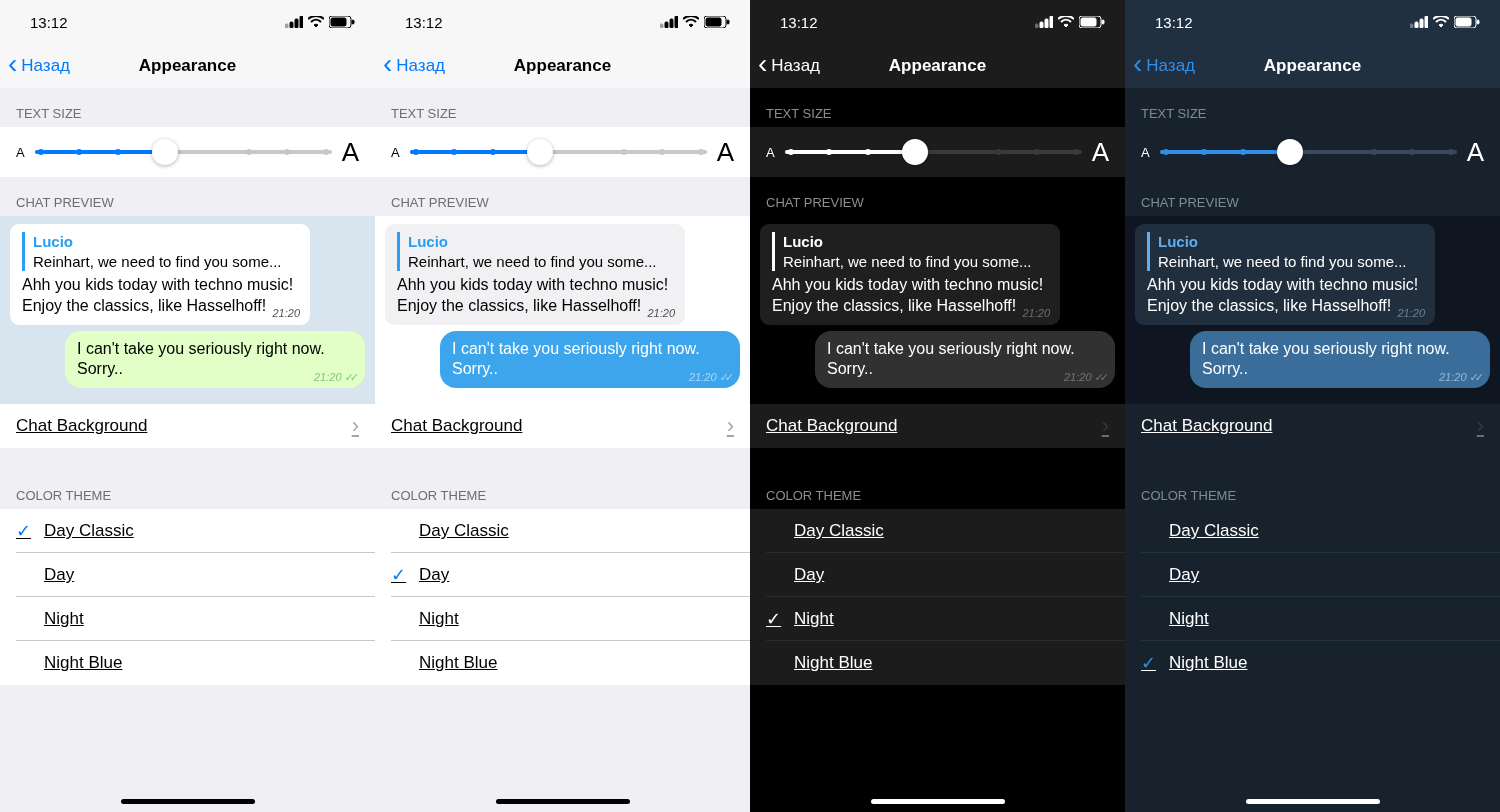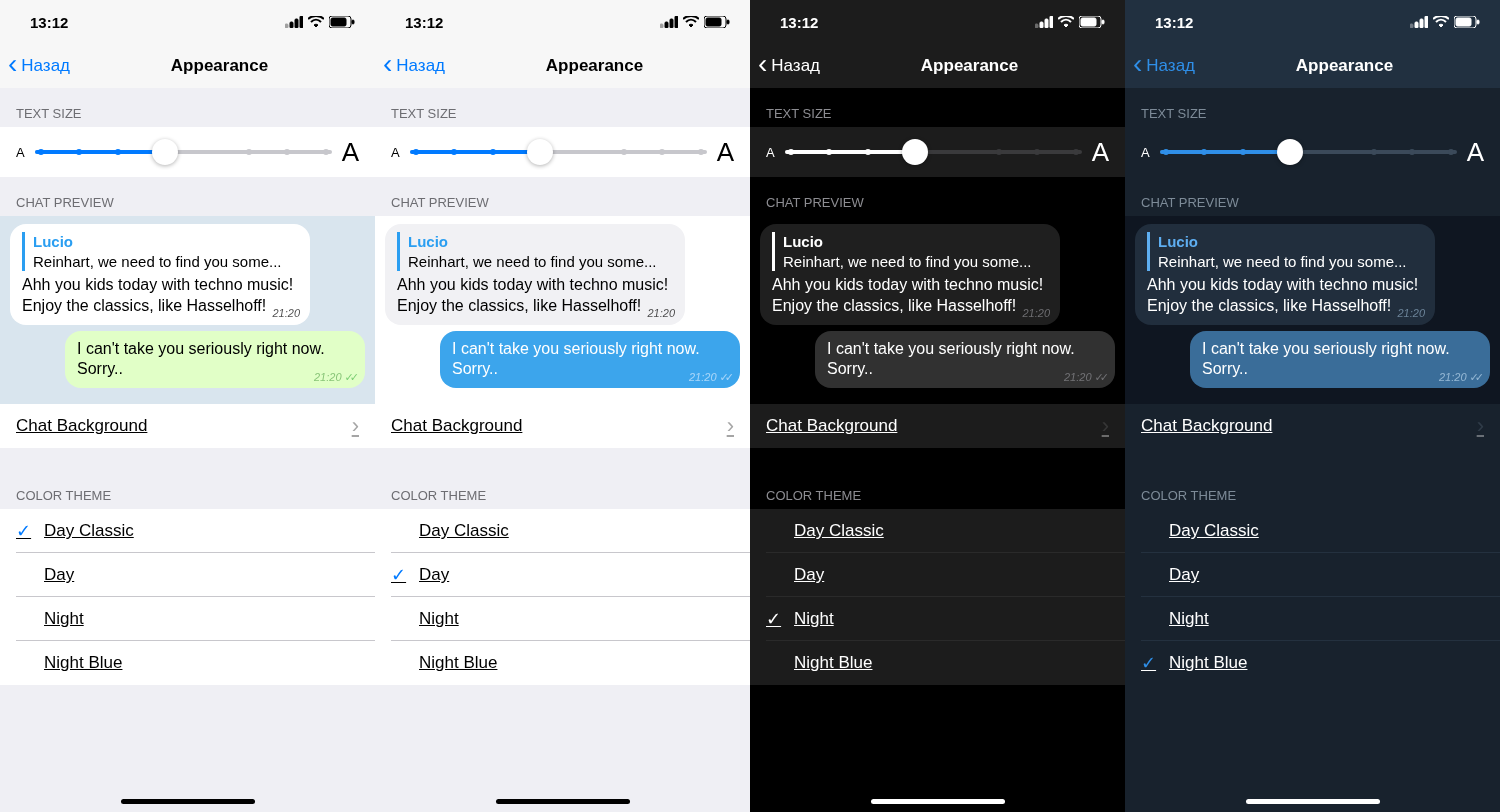--- a/index.html
+++ b/index.html
@@ -1,45 +1,45 @@
 <!DOCTYPE html>
 <html><head>
 <meta charset="utf-8">
 <style>
   * { box-sizing: border-box; margin: 0; padding: 0; }
   html, body { width: 1500px; height: 812px; font-family: -apple-system, "Helvetica Neue", Arial, sans-serif; }
   .row { display: flex; width: 1500px; height: 812px; }
   .phone { width: 375px; height: 812px; position: relative; overflow: hidden; display: flex; flex-direction: column; }
 
   
-  .status-bar { height: 44px; display: flex; align-items: center; justify-content: space-between; padding: 0 20px 0 30px; font-size: 15px; font-weight: 700; }
+  .status-bar { height: 44px; display: flex; align-items: center; justify-content: space-between; padding: 0 20px 0 30px; font-size: 15px; font-weight: 400; }
   .status-right { display: flex; align-items: center; gap: 5px; }
 
   .signal, .wifi, .battery { display: inline-block; }
 
   
   .nav-bar { height: 44px; display: flex; align-items: center; position: relative; padding: 0 8px; }
   .back-btn { display: flex; align-items: center; font-size: 17px; gap: 4px; }
   .back-chevron { font-size: 28px; line-height: 1; font-weight: 300; margin-top:-4px;}
-  .nav-title { position: absolute; left: 50%; transform: translateX(-50%); font-size: 17px; font-weight: 600; margin-left: 32px; }
+  .nav-title { position: absolute; left: 50%; transform: translateX(-50%); font-size: 17px; font-weight: 600; }
 
   
   .section-header { font-size: 13px; padding: 18px 16px 6px; text-transform: uppercase; }
 
   .slider-cell { display: flex; align-items: center; padding: 10px 16px; gap: 10px; height:50px;}
   .slider-track { flex:1; height: 4px; border-radius: 2px; position: relative; }
   .slider-fill { position:absolute; left:0; top:0; height:4px; border-radius:2px; }
   .slider-thumb { position:absolute; top:50%; width:26px; height:26px; border-radius:50%; background:#fff; transform:translate(-50%,-50%); box-shadow: 0 1px 4px rgba(0,0,0,.3);}
   .slider-tick { position:absolute; top:50%; width:6px; height:6px; border-radius:50%; transform:translate(-50%,-50%);}
   .small-a { font-size: 13px; }
   .big-a { font-size: 26px; font-weight:400;}
 
   .chat-preview { padding: 8px 10px 10px; }
   .bubble { border-radius: 16px; padding: 8px 12px; margin-bottom: 6px; max-width: 300px; position: relative; font-size: 16px; line-height: 1.3; }
-  .bubble-in { margin-right: auto; }
+  .bubble-in { margin-right: auto; border-radius: 9px; }
   .bubble-out { margin-left: auto; }
   .quote { border-left: 3px solid; padding-left: 8px; margin-bottom: 4px; font-size:15px;}
   .quote-name { font-weight: 600; font-size:15px;}
   .bubble-time { font-size: 11px; font-style: italic; position: absolute; bottom: 4px; right: 10px; opacity:.7;}
   .checks { letter-spacing:-4px; font-style:normal;}
 
   .list-row { display:flex; align-items:center; height:44px; padding:0 16px; font-size:17px; position:relative;text-decoration:underline;}
   .list-row.sep::after{ content:""; position:absolute; bottom:0; left:16px; right:0; height:1px; }
   .chevron-r { margin-left:auto; font-size:22px; opacity:.35;}
   .check-col { width:28px; display:flex; align-items:center; justify-content:flex-start; font-size:18px;}

